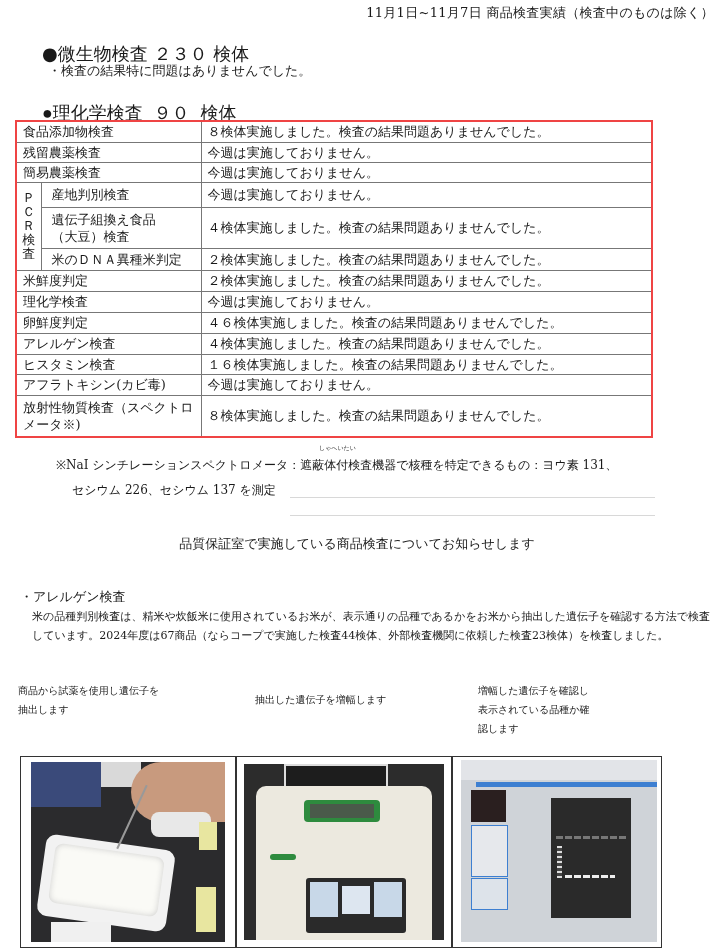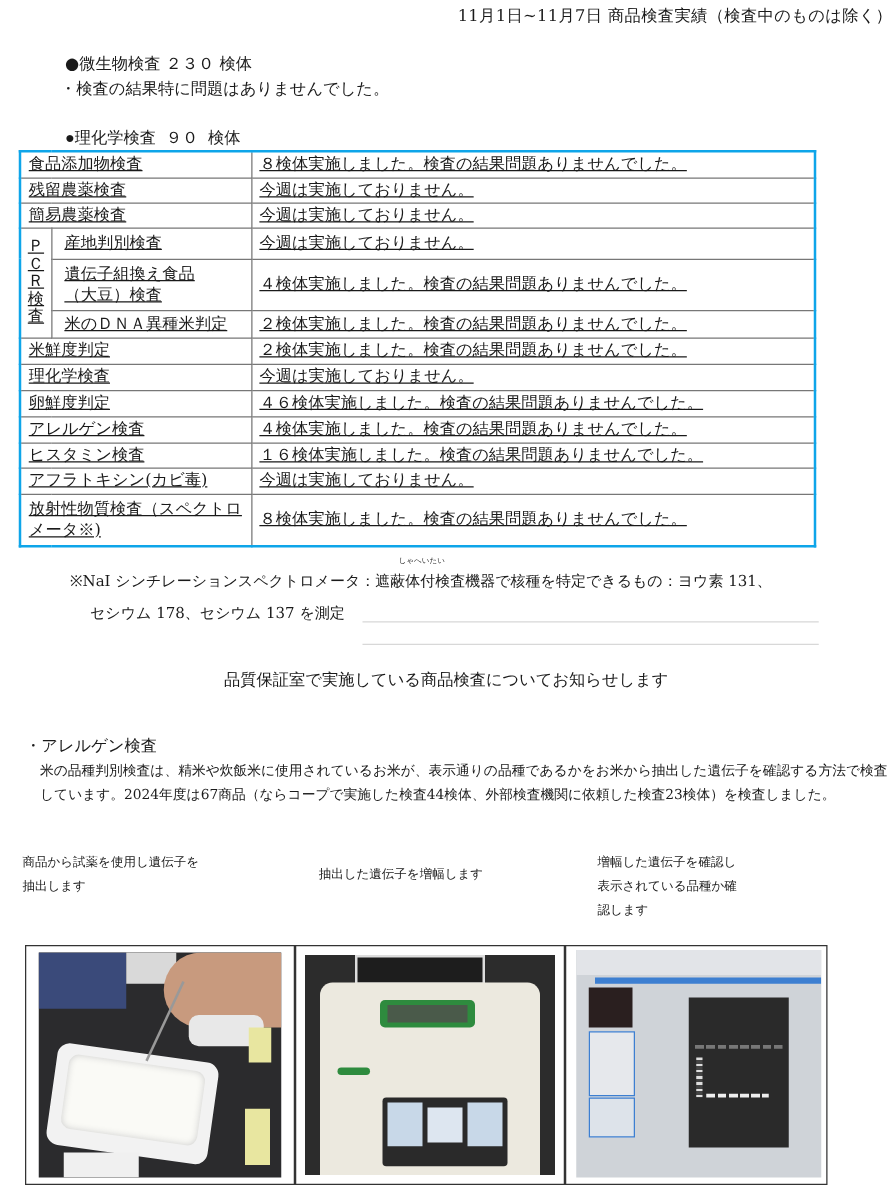--- a/index.html
+++ b/index.html
@@ -1,24 +1,24 @@
 <!DOCTYPE html>
 <html><head>
 <meta charset="utf-8">
 <style>
   html, body { margin: 0; padding: 0; background: #ffffff; }
   body { width: 714px; height: 951px; position: relative; overflow: hidden;
          font-family: "DejaVu Serif", "Liberation Serif", serif; color: #1a1a1a; }
   .abs { position: absolute; }
   .title { left: 0; width: 714px; top: 4px; text-align: right; font-size: 13px; letter-spacing: 0.3px; }
-  .sec { font-size: 13px; left: 52px; }
+  .sec { font-size: 18px; left: 42px; }
   .note { font-size: 13px; left: 48px; }
 
   table.results { position: absolute; left: 15px; top: 120px; width: 638px; border-collapse: collapse;
-                  border: 2px solid #0ea5e9; font-size: 13px; table-layout: fixed; text-decoration: underline; }
+                  border: 2px solid #ef4444; font-size: 13px; table-layout: fixed; }
   table.results td { border: 1px solid #777; padding: 0 6px; vertical-align: middle; line-height: 17px; }
   table.results td.pcr { width: 12px; padding: 0 2px; text-align: center; line-height: 14px; font-size: 13px; }
   table.results td.pcrname { width: 146px; padding-left: 10px; }
 
   .footnote { font-size: 12px; left: 56px; }
   .ruby-small { position: absolute; font-size: 6px; left: 319px; top: 444px; letter-spacing: 0; }
   .hr { position: absolute; height: 1px; background: #d8d8d8; }
 
   .notice { left: 0; width: 714px; text-align: center; top: 535px; font-size: 13px; }
   .rice-head { left: 20px; top: 588px; font-size: 13px; }
@@ -99,21 +99,21 @@
   </tr>
   <tr style="height:42px">
     <td colspan="2">放射性物質検査（スペクトロメータ※)</td>
     <td>８検体実施しました。検査の結果問題ありませんでした。</td>
   </tr>
 </tbody>
   </table>
 
 <div class="ruby-small">しゃへいたい</div>
 <div class="abs footnote" style="top:456px;">※NaI シンチレーションスペクトロメータ：遮蔽体付検査機器で核種を特定できるもの：ヨウ素 131、</div>
-<div class="abs footnote" style="top:482px; left:72px;">セシウム 178、セシウム 137 を測定</div>
+<div class="abs footnote" style="top:482px; left:72px;">セシウム 226、セシウム 137 を測定</div>
 <div class="hr" style="left:290px; top:497px; width:365px;"></div>
 <div class="hr" style="left:290px; top:515px; width:365px;"></div>
 
 <div class="abs notice">品質保証室で実施している商品検査についてお知らせします</div>
 
 <div class="abs rice-head">・アレルゲン検査</div>
 <div class="abs rice-body">米の品種判別検査は、精米や炊飯米に使用されているお米が、表示通りの品種であるかをお米から抽出した遺伝子を確認する方法で検査しています。2024年度は67商品（ならコープで実施した検査44検体、外部検査機関に依頼した検査23検体）を検査しました。</div>
 
 <div class="abs caption" style="left:18px; top:681px; white-space:pre-line;">商品から試薬を使用し遺伝子を
 抽出します</div>

